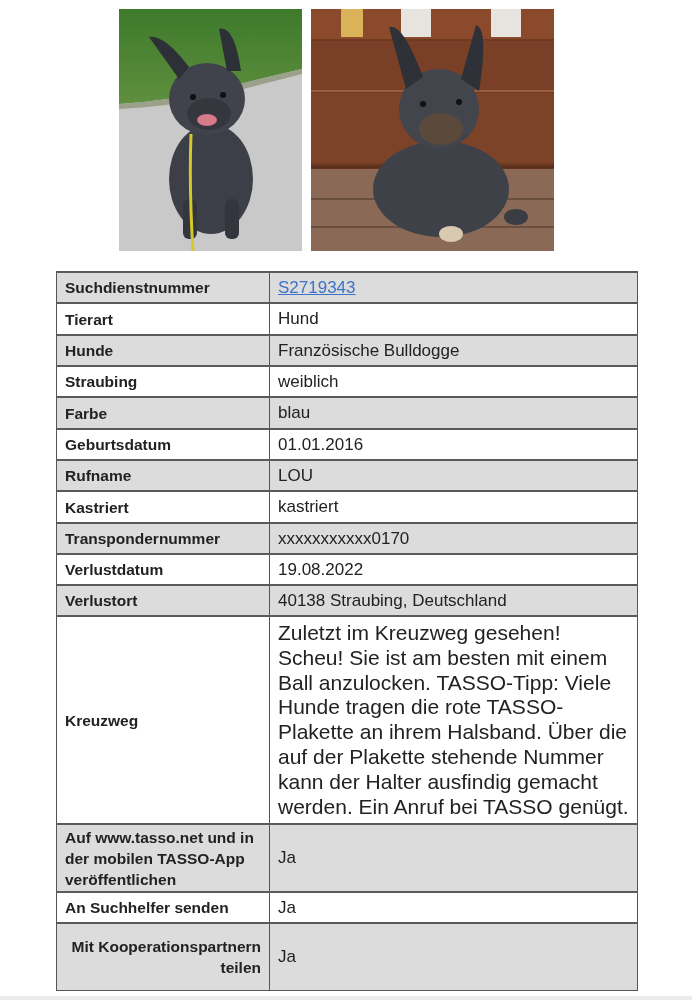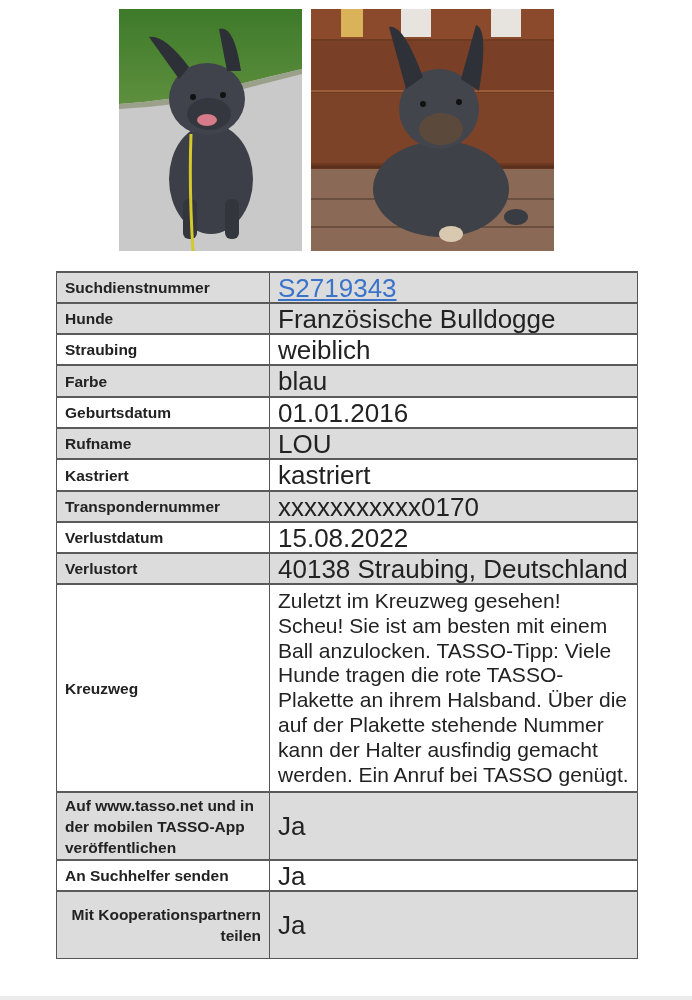--- a/index.html
+++ b/index.html
@@ -24,21 +24,21 @@
   table.info td {
     border: 1px solid #555;
     border-top: 2px solid #5a5a5a;
     padding: 0 8px;
     vertical-align: middle;
     color: #222;
   }
   table.info tr.gray td { background: #dcdcdc; }
   table.info tr.white td { background: #ffffff; }
   td.lbl { font-weight: bold; font-size: 15.5px; line-height: 21px; color: #1f1f1f; }
-  td.val { font-size: 26px; line-height: 24px; color: #262626; }
+  td.val { font-size: 17px; line-height: 24px; color: #262626; }
   td.val a { color: #3b73c9; text-decoration: underline; }
   tr.h31 td { height: 29px; }
   tr.h32 td { height: 30px; }
   tr.tall td.val { padding-top: 4px; padding-bottom: 4px; line-height: 24.8px; font-size: 21px; }
   .bottom-line {
     position: absolute; left: 0; top: 996px; width: 692px; height: 4px; background: #ececec;
   }
 </style>
 </head>
 <body>
@@ -107,20 +107,24 @@
 <table class="info">
   <colgroup>
       <col class="c1">
       <col class="c2">
     </colgroup>
   <tbody>
     <tr class="gray h31">
       <td class="lbl">Suchdienstnummer</td>
       <td class="val"><a href="#">S2719343</a></td>
     </tr>
+    <tr class="white h32">
+      <td class="lbl">Tierart</td>
+      <td class="val">Hund</td>
+    </tr>
     <tr class="gray h31">
       <td class="lbl">Hunde</td>
       <td class="val">Französische Bulldogge</td>
     </tr>
     <tr class="white h31">
       <td class="lbl">Straubing</td>
       <td class="val">weiblich</td>
     </tr>
     <tr class="gray h32">
       <td class="lbl">Farbe</td>
@@ -137,21 +141,21 @@
     <tr class="white h32">
       <td class="lbl">Kastriert</td>
       <td class="val">kastriert</td>
     </tr>
     <tr class="gray h31">
       <td class="lbl">Transpondernummer</td>
       <td class="val">xxxxxxxxxxx0170</td>
     </tr>
     <tr class="white h31">
       <td class="lbl">Verlustdatum</td>
-      <td class="val">15.08.2022</td>
+      <td class="val">19.08.2022</td>
     </tr>
     <tr class="gray h31">
       <td class="lbl">Verlustort</td>
       <td class="val">40138 Straubing, Deutschland</td>
     </tr>
     <tr class="white tall">
       <td class="lbl" style="height:200px;">Kreuzweg</td>
       <td class="val">Zuletzt im Kreuzweg gesehen! Scheu! Sie ist am besten mit einem Ball anzulocken. TASSO-Tipp: Viele Hunde tragen die rote TASSO-Plakette an ihrem Halsband. Über die auf der Plakette stehende Nummer kann der Halter ausfindig gemacht werden. Ein Anruf bei TASSO genügt.</td>
     </tr>
     <tr class="gray">

